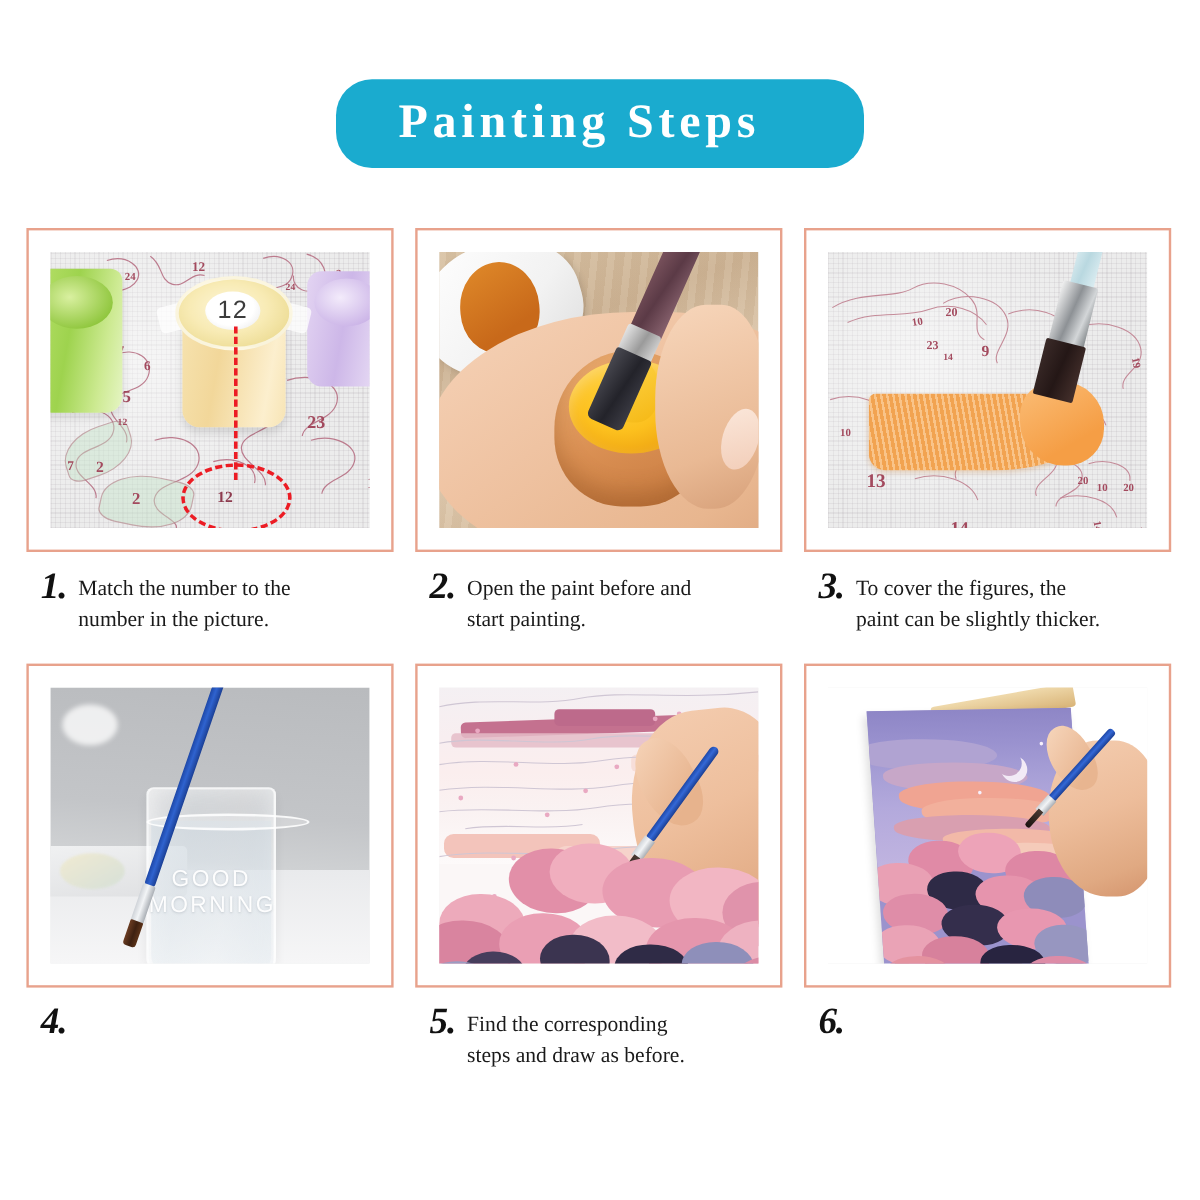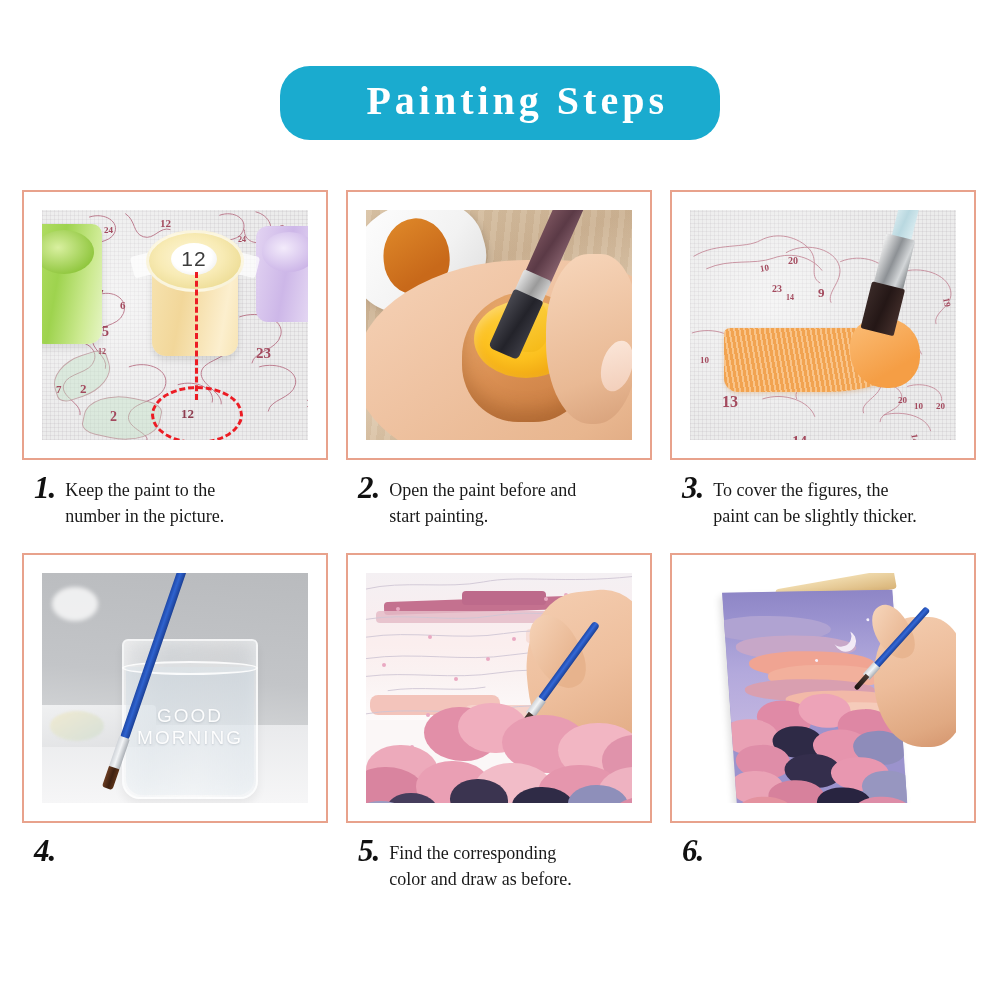--- a/index.html
+++ b/index.html
@@ -14,21 +14,21 @@
   
   .banner-wrap {
     position:absolute; left:0; top:66px; width:1000px;
     display:flex; justify-content:center;
   }
   .banner {
     background:#1aabcf;
     border-radius:30px;
     padding:14px 52px 18px 52px;
     min-width:440px;
-    text-align:right;
+    text-align:left;
   }
   .banner-title {
     color:#ffffff;
     font-family:"Liberation Serif", serif;
     font-size:40px;
     font-weight:700;
     letter-spacing:4px;
     line-height:1.05;
     white-space:nowrap;
   }
@@ -308,21 +308,21 @@
     border-radius:50%;
     filter:blur(1px);
   }
   .p4-blob2 {
     position:absolute; left:10px; top:14px; width:46px; height:34px;
     background:rgba(255,255,255,.75);
     border-radius:50%;
     filter:blur(2px);
   }
   .p4-glass {
-    position:absolute; left:80px; top:66px; width:136px; height:160px;
+    position:absolute; left:80px; top:83px; width:108px; height:160px;
     border-radius:6px 6px 18px 18px;
     background:linear-gradient(100deg, rgba(255,255,255,.50) 0%, rgba(235,240,243,.38) 30%, rgba(255,255,255,.28) 60%, rgba(225,232,238,.45) 100%);
     border:2px solid rgba(255,255,255,.75);
     box-shadow:inset 0 0 18px rgba(255,255,255,.5), 0 6px 10px rgba(0,0,0,.06);
   }
   .p4-water {
     position:absolute; left:2px; top:26px; right:2px; bottom:2px;
     background:linear-gradient(180deg, rgba(208,218,226,.55), rgba(232,238,242,.45));
     border-radius:0 0 16px 16px;
   }
@@ -553,21 +553,21 @@
           <div class="pot-label">12</div>
         </div>
 
         <div class="dash-line"></div>
         <div class="dash-ellipse"></div>
         <span class="ellipse-num">12</span>
       </div>
     </div>
     <div class="caption">
       <span class="step-num">1.</span>
-      <span class="caption-text">Keep the paint to the
+      <span class="caption-text">Match the number to the
 number in the picture.</span>
     </div>
   </div>
 
   <div class="cell">
     <div class="frame">
       <div class="photo">
         <div class="p2-bg"></div>
         <div class="p2-wood"></div>
         <div class="p2-hinge"></div>
@@ -746,21 +746,21 @@
           <div class="fl" style="left:-8px;top:100px;width:56px;height:36px;background:#9b9cc2;"></div>
           <div class="fl" style="left:250px;top:96px;width:64px;height:40px;background:#db8ba5;"></div>
           <div class="fl" style="left:60px;top:104px;width:70px;height:36px;background:#e9a2b6;"></div>
           <div class="fl" style="left:128px;top:108px;width:74px;height:34px;background:#c97b96;"></div>
         </div>
       </div>
     </div>
     <div class="caption">
       <span class="step-num">5.</span>
       <span class="caption-text">Find the corresponding
-color and draw as before.</span>
+steps and draw as before.</span>
     </div>
   </div>
 
   <div class="cell">
     <div class="frame">
       <div class="photo">
         <div class="p6-bg"></div>
 
         <div class="easel-leg" style="left:62px;top:20px;width:12px;height:240px;transform:rotate(4deg);"></div>
         <div class="easel-leg" style="left:184px;top:20px;width:12px;height:240px;transform:rotate(-4deg);"></div>

